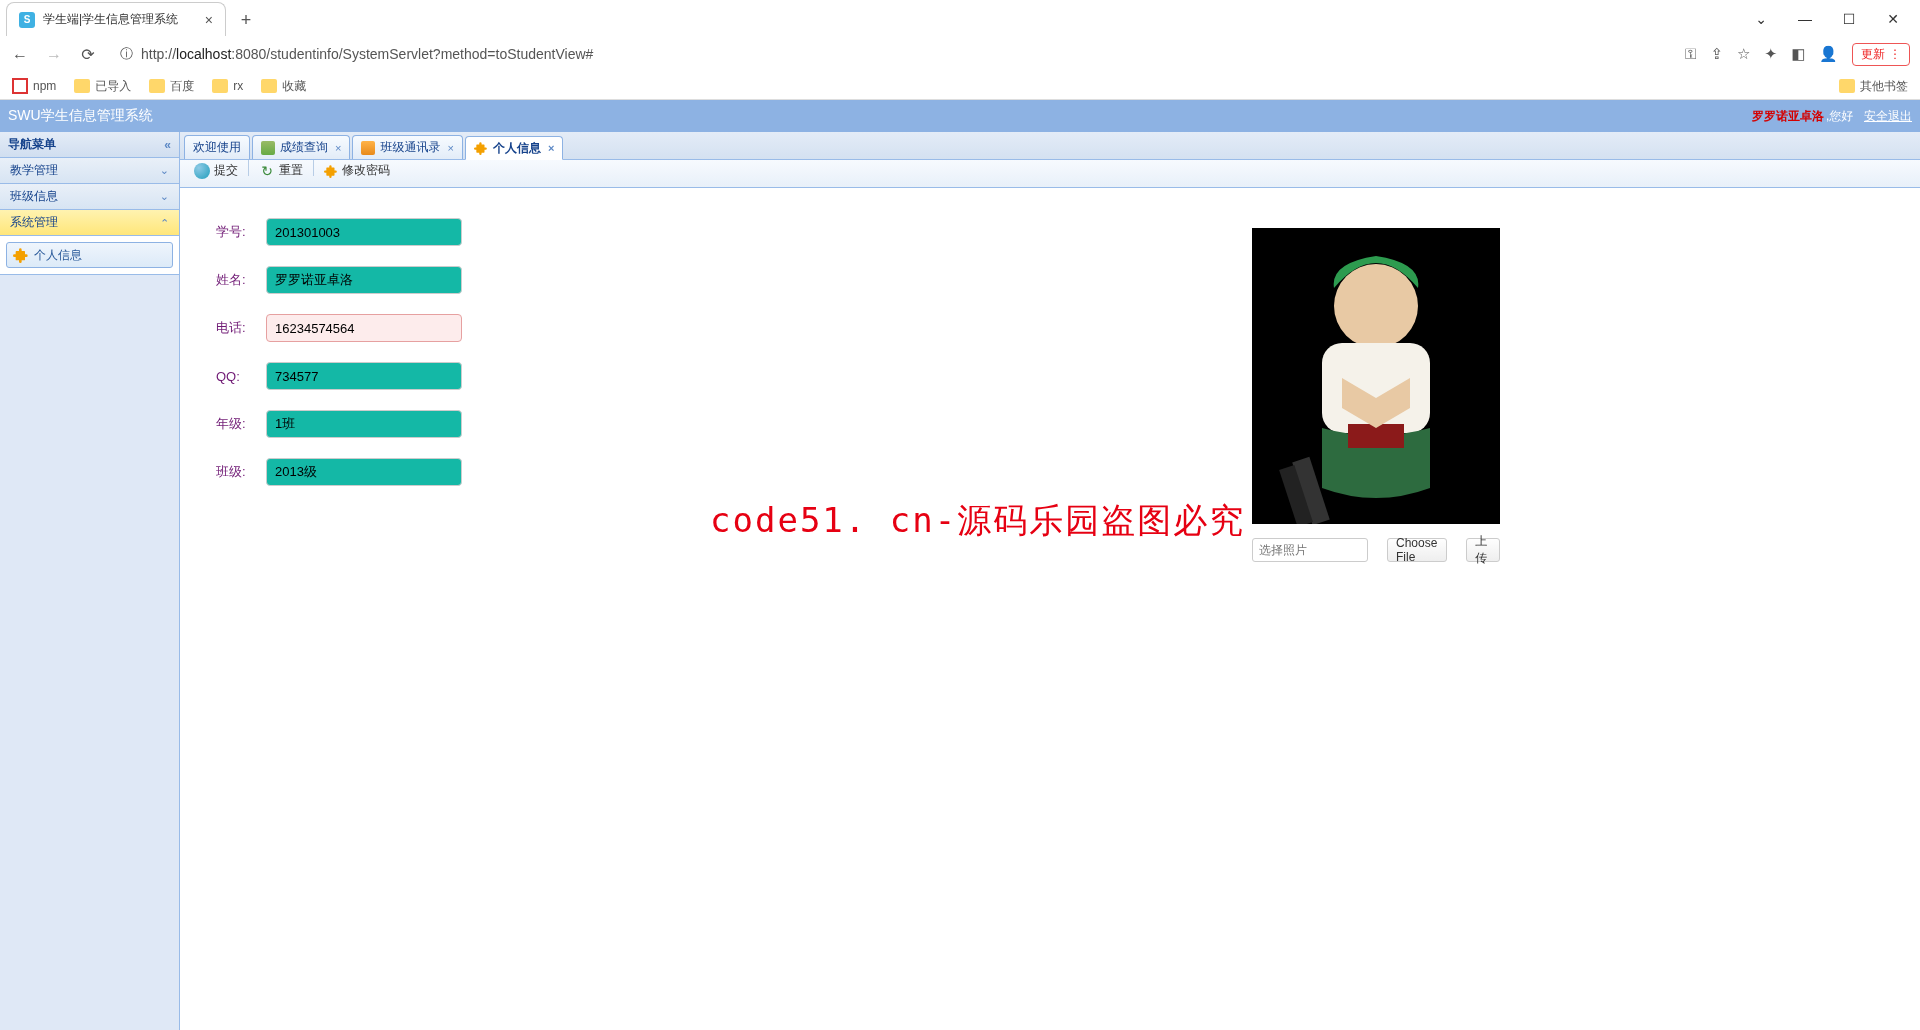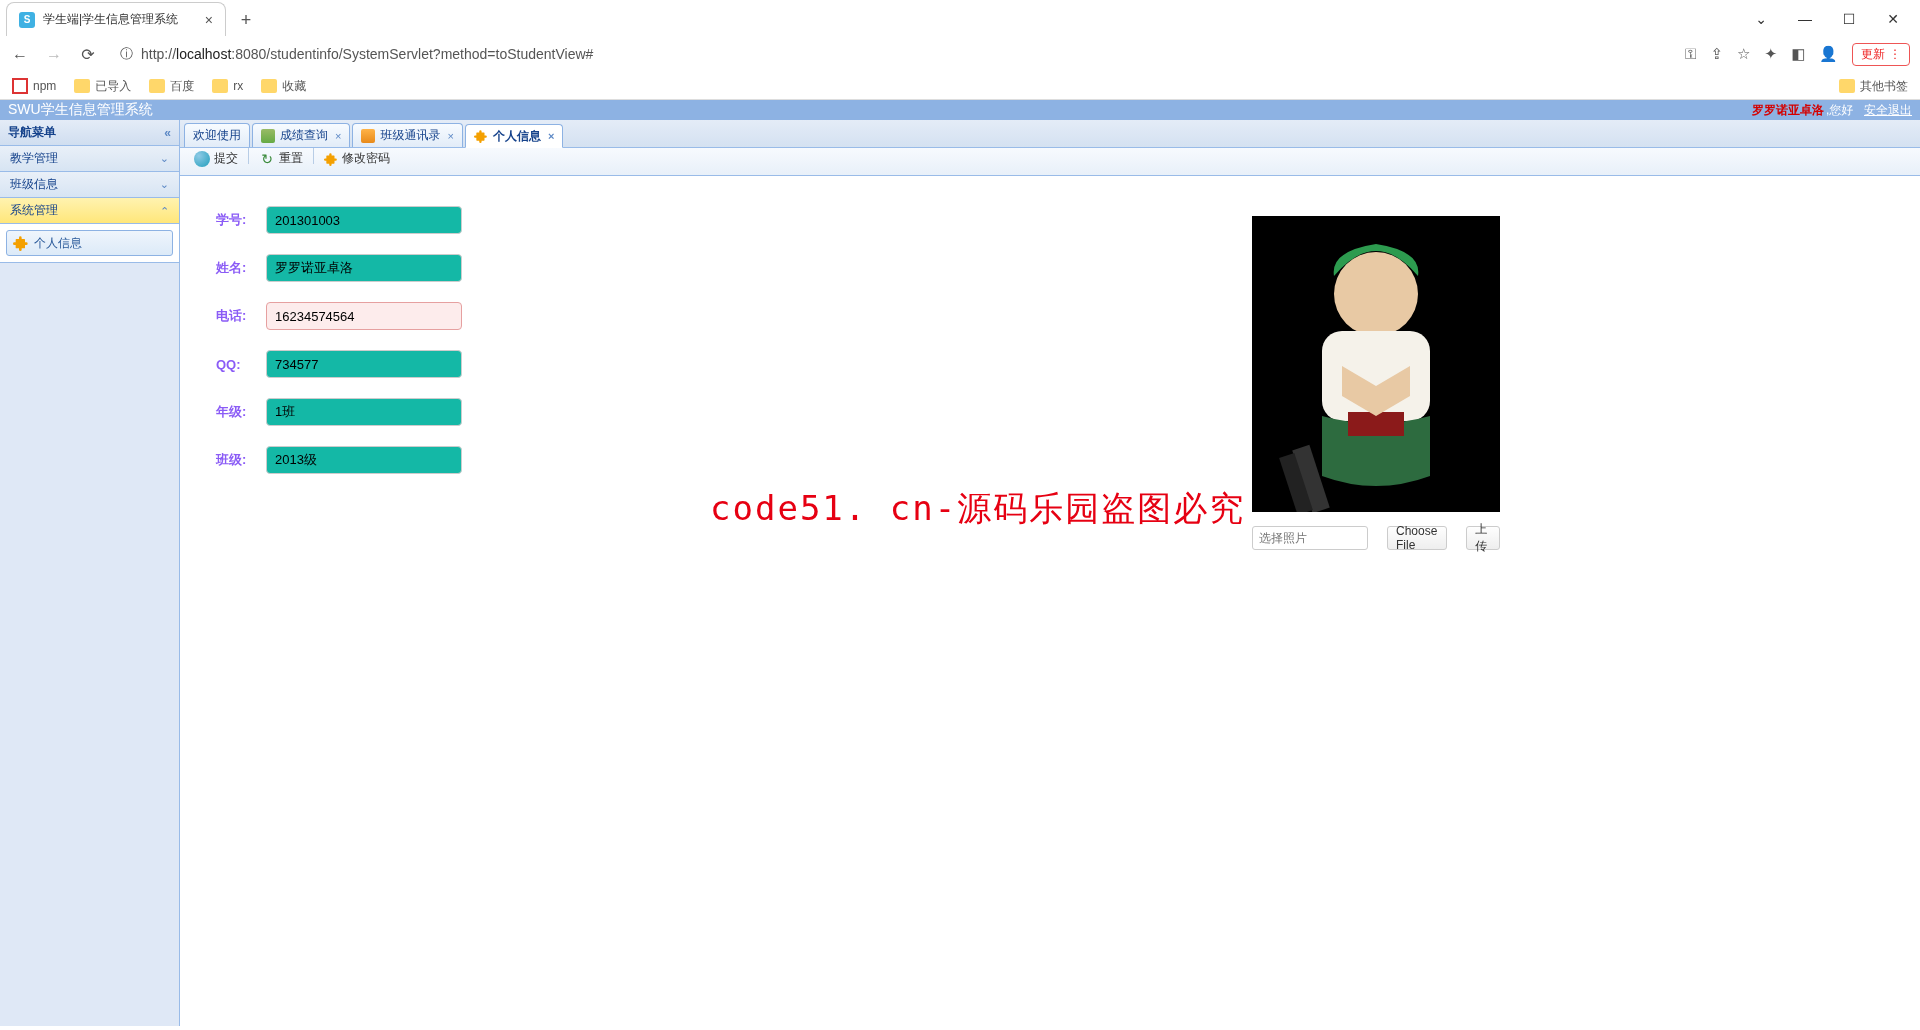--- a/index.html
+++ b/index.html
@@ -18,21 +18,21 @@
 .addr-bar { flex:1; display:flex; align-items:center; height:28px; padding:0 8px; gap:8px; color:#555; }
 .addr-bar .url { font-size:14px; color:#555; }
 .addr-bar .url .host { color:#222; }
 .right-icons { display:flex; align-items:center; gap:14px; color:#555; font-size:15px; }
 .update-btn { border:1px solid #e55; color:#e22; border-radius:4px; padding:2px 8px; font-size:12px; display:flex; align-items:center; gap:4px; }
 .bm-row { height:28px; display:flex; align-items:center; padding:0 12px; gap:18px; font-size:12px; color:#555; }
 .bm-item { display:flex; align-items:center; gap:5px;text-align:right; }
 .bm-folder { width:16px; height:14px; background:#ffd76a; border-radius:2px; }
 .bm-app { width:16px; height:16px; border:2px solid #d33; }
 .bm-right { margin-left:auto; }
-.app-header { height:20px; background:#8db2e3; color:#fff; display:flex; align-items:center; padding:0 8px; font-size:14px;justify-content:space-between; }
+.app-header { height:32px; background:#8db2e3; color:#fff; display:flex; align-items:center; padding:0 8px; font-size:14px;justify-content:space-between; }
 .app-header .right { margin-left:auto; font-size:12px; display:flex; gap:2px; }
 .app-header .user { color:#d40000; font-weight:bold; }
 .app-header .link { text-decoration:underline; cursor:pointer; }
 .app-body { display:flex; height:calc(1030px - 100px - 24px); }
 .sidebar { width:180px; border-right:1px solid #99bbe8; background:#dfe8f6; }
 .nav-title { height:26px; background:linear-gradient(#e4ecf7,#d0def0); border-bottom:1px solid #99bbe8; display:flex; align-items:center; padding:0 8px; font-weight:bold; color:#15428b; font-size:12px; }
 .nav-title .collapse { margin-left:auto; color:#5c88c5; font-size:12px; }
 .acc-item { height:26px; background:linear-gradient(#e9f0f8,#d7e4f3); border-bottom:1px solid #99bbe8; display:flex; align-items:center; padding:0 10px; color:#15428b; font-size:12px; position:relative; }
 .acc-item .arrow { margin-left:auto; color:#5c88c5; font-size:11px; }
 .acc-item.active { background:linear-gradient(#fff3b0,#ffe67a); }
@@ -47,21 +47,21 @@
 .c-tab .x { color:#5c88c5; font-size:11px; margin-left:2px; }
 .db-icon{width:14px;height:14px;display:inline-block;background:linear-gradient(#9b6,#6a4);border-radius:2px;}
 .book-icon{width:14px;height:14px;display:inline-block;background:linear-gradient(#ffb347,#e88a1a);border-radius:2px;}
 .toolbar { height:28px; background:linear-gradient(#f7fafe,#e8f0f9); border-bottom:1px solid #99bbe8; display:flex; align-items:flex-start; padding:0 8px; gap:4px; font-size:12px; }
 .tbtn { display:flex; align-items:center; gap:4px; padding:2px 6px; border-radius:3px; color:#333; }
 .user-icon{width:16px;height:16px;background:radial-gradient(circle at 30% 30%,#8ecae6,#219ebc);border-radius:50%;}
 .reset-icon{width:16px;height:16px;color:#3a8a3a;font-size:14px;display:flex;align-items:center;justify-content:center;}
 .sep { width:1px; height:16px; background:#b8cde6; }
 .form-area { padding:30px 36px; position:relative; }
 .form-row { display:flex; align-items:center; margin-bottom:20px; }
-.form-row label { width:50px; text-align:left; color:#8b5cf6; font-size:13px;font-weight:bold; }
+.form-row label { width:50px; text-align:left; color:#701a75; font-size:13px; }
 .form-row input[type=text] { width:196px; height:28px; border:1px solid #ccc; border-radius:4px; padding:0 8px; font-size:13px; background:#14b8a6; }
 .form-row input.err { border-color:#e6a0a0; background:#fdecec; }
 .select-wrap { position:relative; display:inline-flex; }
 .select-wrap input { width:38px; border-radius:4px 0 0 4px; }
 .select-wrap .dd { width:20px; height:28px; border:1px solid #9ac0e6; border-left:none; border-radius:0 4px 4px 0; background:linear-gradient(#eaf3fc,#c8ddf3); display:flex; align-items:center; justify-content:center; color:#4a7ab5; font-size:10px; }
 .photo-area { position:absolute; left:1072px; top:40px; width:248px; }
 .photo-frame { width:248px; height:296px; background:#000; display:flex; align-items:center; justify-content:center; color:#888; font-size:12px; }
 .photo-frame svg { width:100%; height:100%; }
 .photo-ctrl { margin-top:14px; display:flex; gap:19px; align-items:center; }
 .photo-ctrl input[type=text] { width:116px; height:24px; border:1px solid #ccc; border-radius:3px; padding:0 6px; font-size:12px; color:#999; }

